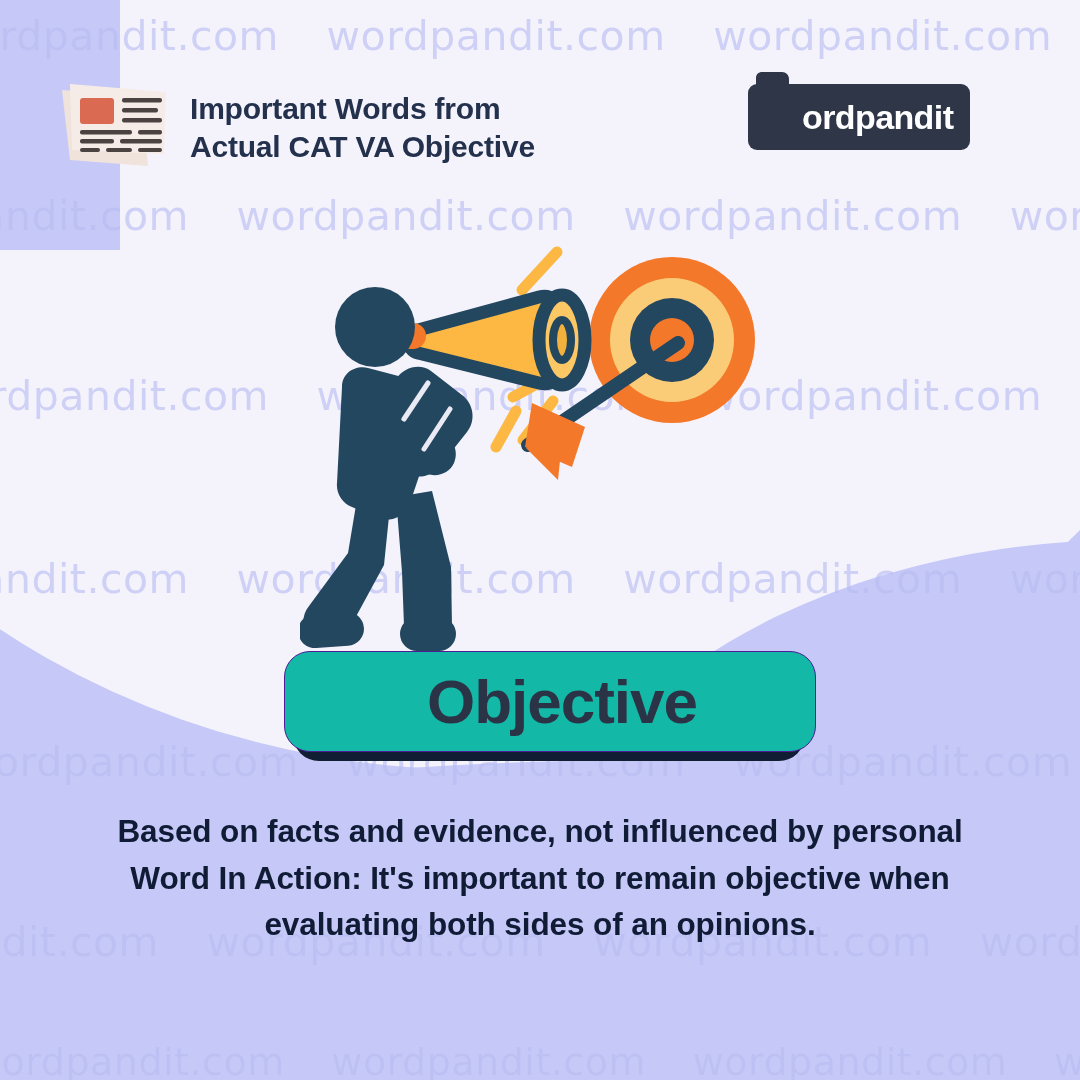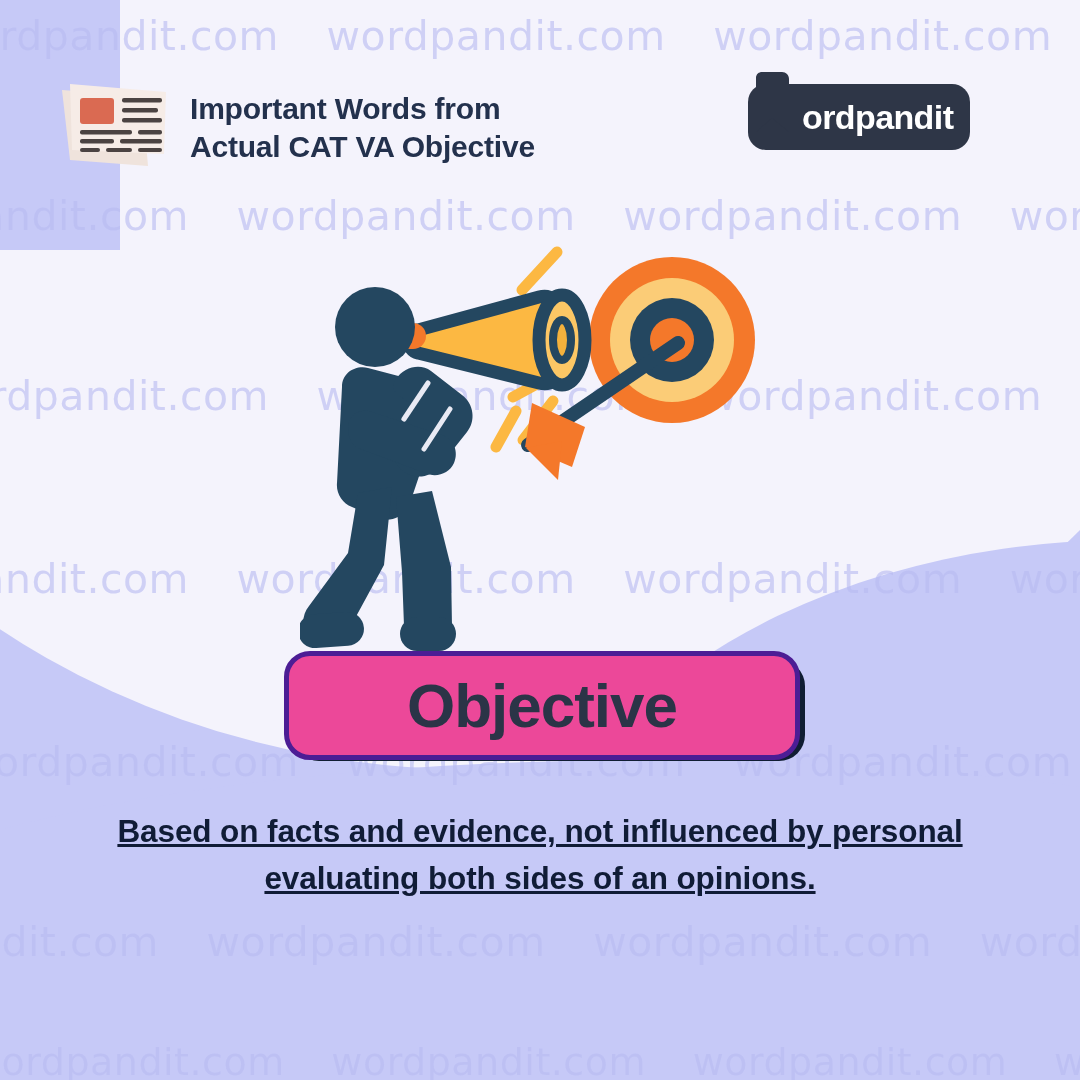--- a/index.html
+++ b/index.html
@@ -106,21 +106,21 @@
   }
   .header-title .ln { display: block; }
 
   .logo {
     position: absolute;
     left: 748px;
     top: 84px;
     width: 222px;
     height: 66px;
     background: #2e3647;
-    border-radius: 18px;
+    border-radius: 9px;
   }
   .logo-mark {
     position: absolute;
     left: -6px;
     top: -14px;
     width: 56px;
     height: 84px;
   }
   .logo-text {
     position: absolute;
@@ -157,26 +157,27 @@
     width: 512px;
     height: 101px;
     background: #101d33;
     border-radius: 26px;
   }
   .word-card {
     position: absolute;
     left: 0; top: 0;
     width: 506px;
     height: 99px;
-    background: #ec4899;
-    border: 5px solid #4c1d95;
+    background: #14b8a6;
+    border: 1px solid #4c1d95;
     border-radius: 26px;
     display: flex;
     align-items: center;
     justify-content: center;
+    padding-left: 24px;
   }
   .word-text {
     color: #2b3447;
     font-size: 62px;
     font-weight: bold;
     letter-spacing: -1px;
     line-height: 1;
   }
 
   
@@ -184,21 +185,20 @@
     position: absolute;
     left: 34px;
     top: 808px;
     width: 1012px;
     text-align: center;
     color: #101c36;
     font-size: 31.5px;
     font-weight: bold;
     line-height: 1.48;
     letter-spacing: -0.1px;
-    text-decoration: underline;
   }
   .def-line { display: block; }
 </style>
 </head>
 <body>
 
 <div id="stage">
 
   <div class="bg-base"></div>
   <div class="bg-white-blob"></div>
@@ -355,16 +355,17 @@
 
   <div class="word-card-wrap">
     <div class="word-card-shadow"></div>
     <div class="word-card">
       <div class="word-text">Objective</div>
     </div>
   </div>
 
   <div class="definition">
     <span class="def-line">Based on facts and evidence, not influenced by personal</span>
+    <span class="def-line">Word In Action: It's important to remain objective when</span>
     <span class="def-line">evaluating both sides of an opinions.</span>
   </div>
 
 </div>
 
 </body></html>

